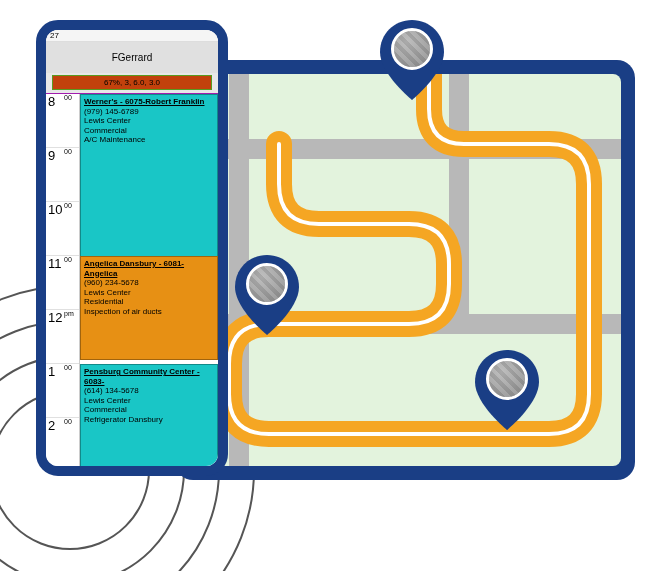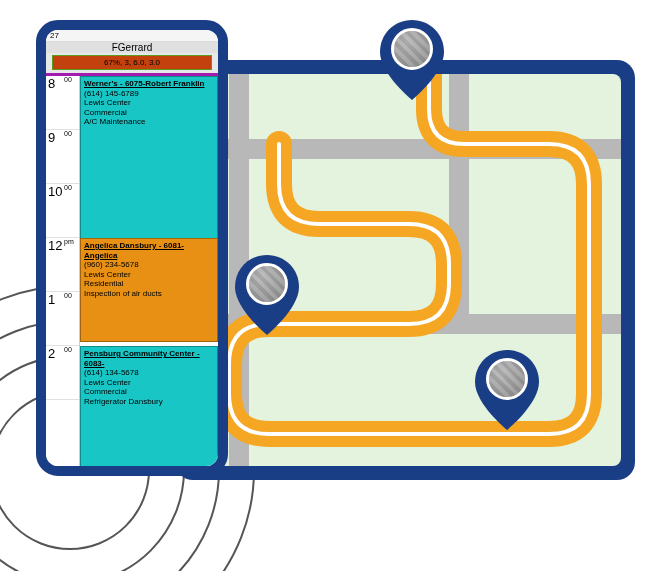--- a/index.html
+++ b/index.html
@@ -111,24 +111,24 @@
     border-radius: 22px;
     z-index: 4;
     overflow: hidden;
     display:flex;
     flex-direction:column;
   }
   .phone-header {
     background: #e8e8e8;
     font-size: 9px;
     text-align: center;
-    border-bottom: 3px solid #a21caf;
+    border-bottom: 1px solid #a21caf;
   }
   .phone-header .date { font-size: 8px; text-align:left; padding:1px 4px; background:#f5f5f5; border-bottom:1px solid #ddd;}
-  .phone-header .name { padding: 0 0; font-size: 10px; background:#e0e0e0;}
+  .phone-header .name { padding: 10px 0; font-size: 10px; background:#e0e0e0;}
   .stats-bar {
     background: #c2410c;
     font-size: 8px;
     text-align: center;
     padding: 2px 0;
     border: 1px solid #5a9a1f;
     margin: 2px 6px 3px;
   }
   .schedule-body {
     flex:1;
@@ -266,36 +266,40 @@
         </div>
         <div class="time-slot">
           <span class="big">9</span>
           <span class="small">00</span>
         </div>
         <div class="time-slot">
           <span class="big">10</span>
           <span class="small">00</span>
         </div>
         <div class="time-slot">
+          <span class="big">11</span>
+          <span class="small">00</span>
+        </div>
+        <div class="time-slot">
           <span class="big">12</span>
           <span class="small">pm</span>
         </div>
         <div class="time-slot">
           <span class="big">1</span>
           <span class="small">00</span>
         </div>
         <div class="time-slot">
           <span class="big">2</span>
           <span class="small">00</span>
         </div>
       </div>
     <div class="appt-col" id="appt-col">
         <div class="appt c-cyan" style="top: 0px; height: 195px;">
           <span class="title line">Werner's - 6075-Robert Franklin</span>
-          <span class="line">(614) 145-6789</span>
+          <span class="line">(979) 145-6789</span>
           <span class="line">Lewis Center</span>
           <span class="line">Commercial</span>
           <span class="line">A/C Maintenance</span>
         </div>
         <div class="appt c-orange" style="top: 162px; height: 104px;">
           <span class="title line">Angelica Dansbury - 6081-Angelica</span>
           <span class="line">(960) 234-5678</span>
           <span class="line">Lewis Center</span>
           <span class="line">Residential</span>
           <span class="line">Inspection of air ducts</span>

